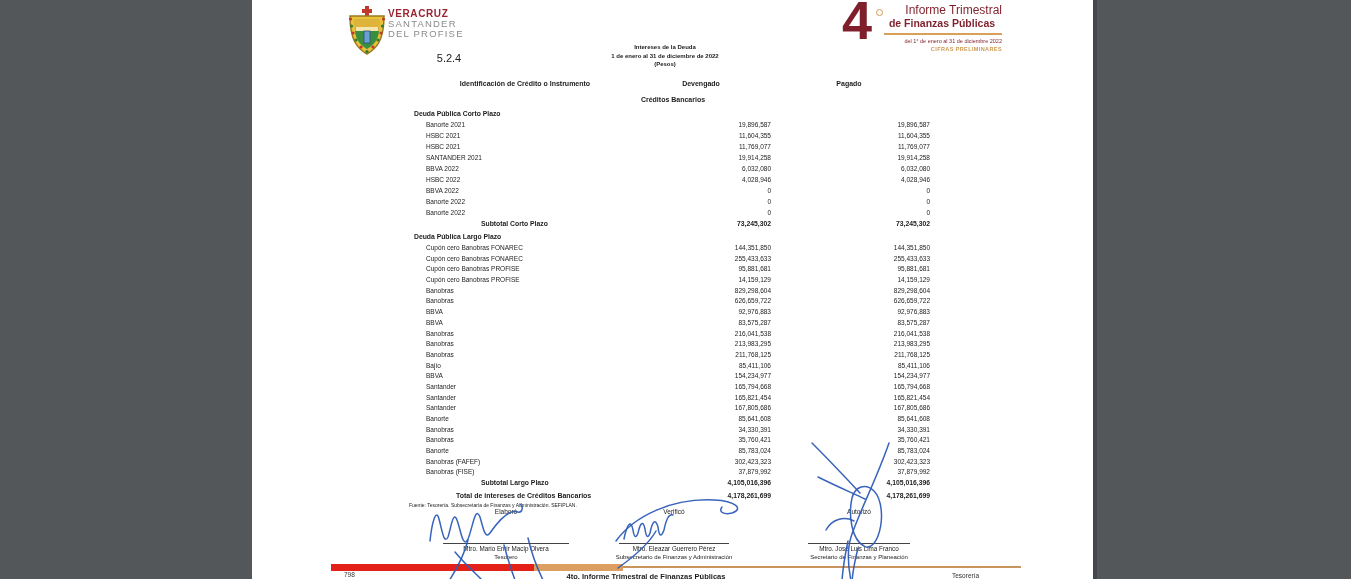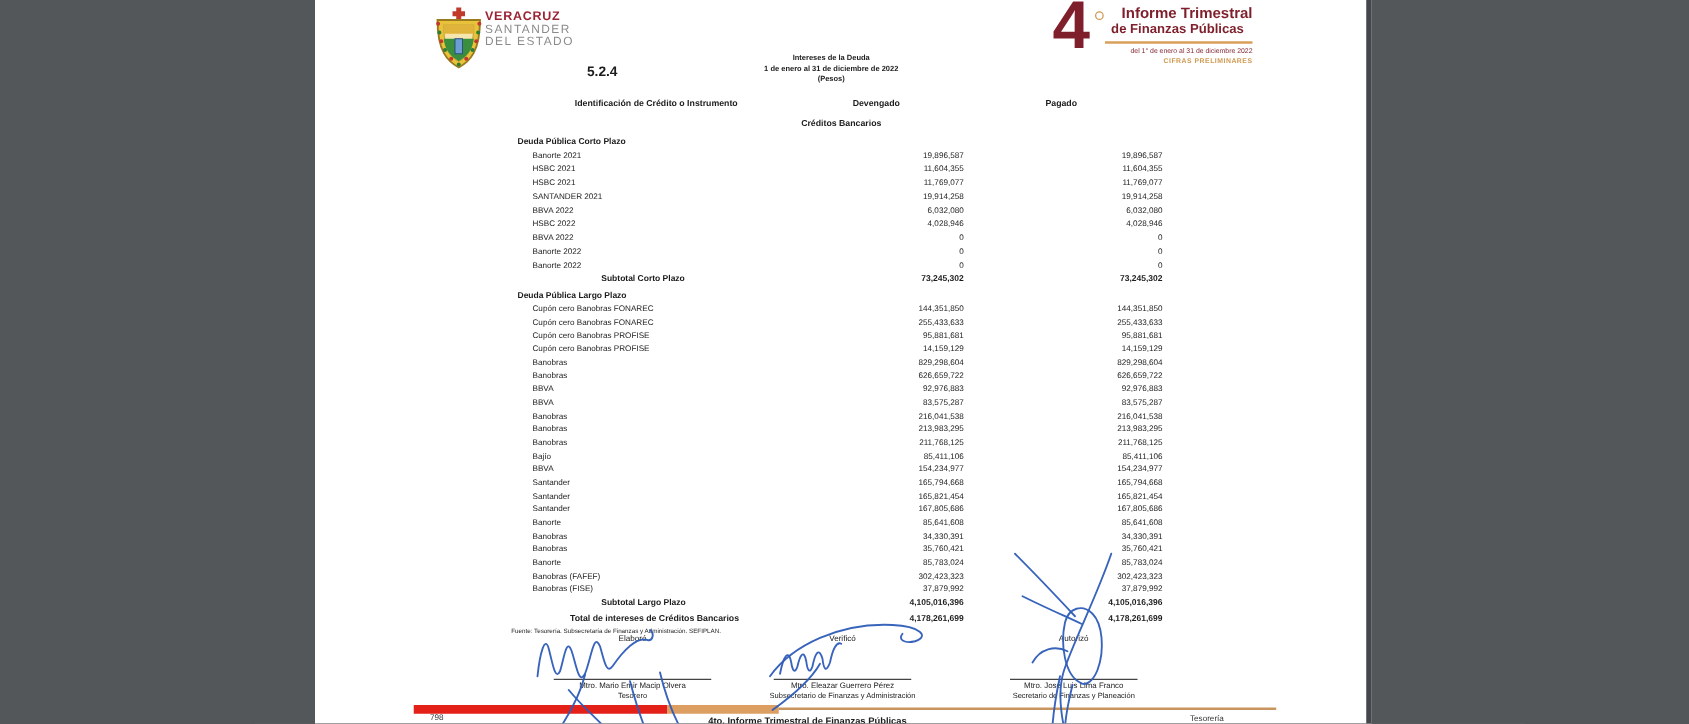--- a/index.html
+++ b/index.html
@@ -6,32 +6,32 @@
   .viewport{position:relative;width:1351px;height:579px;overflow:hidden;
     background:#54575a;font-family:"Liberation Sans",sans-serif;color:#1c1c1c;}
   .page{position:absolute;left:252px;top:0;width:841px;height:579px;background:#ffffff;
     border-right:4px solid #43464a;overflow:hidden;}
   .abs{position:absolute;}
 
   
   .logo-text{position:absolute;left:136px;top:9px;line-height:10px;}
   .logo-line1{font-size:10px;font-weight:bold;color:#9b2433;letter-spacing:.6px;}
   .logo-line2,.logo-line3{font-size:9.5px;color:#8b8b8b;letter-spacing:1.2px;}
-  .section-number{position:absolute;left:152px;top:52px;width:90px;text-align:right;
-    font-size:11px;font-weight:bold;}
+  .section-number{position:absolute;left:152px;top:52px;width:90px;text-align:center;
+    font-size:11px;font-weight:normal;}
   .doc-title{position:absolute;left:293px;top:43px;width:240px;text-align:center;
     font-size:6px;font-weight:bold;line-height:8.5px;}
 
   .badge{position:absolute;left:590px;top:2px;width:160px;height:56px;}
   .badge-digit{position:absolute;left:0;top:-10px;font-size:54px;font-weight:bold;
     color:#7e1f2b;line-height:56px;}
   .badge-deg{position:absolute;left:34px;top:7px;width:5px;height:5px;border:1.6px solid #cf9a52;
     border-radius:50%;}
   .badge-t1{position:absolute;right:0;top:1px;width:120px;text-align:right;font-size:12px;
-    font-weight:bold;color:#7e1f2b;}
+    font-weight:normal;color:#7e1f2b;}
   .badge-t2{position:absolute;right:0;top:15px;width:120px;text-align:center;font-size:10.5px;
     color:#7e1f2b;font-weight:bold;}
   .badge-rule{position:absolute;right:0;top:31px;width:118px;height:2px;background:#d9a05b;}
   .badge-sub{position:absolute;right:0;top:36px;width:140px;text-align:right;font-size:5.5px;
     color:#7e1f2b;}
   .badge-note{position:absolute;right:0;top:44px;width:140px;text-align:right;font-size:5.5px;
     color:#cf9a52;font-weight:bold;letter-spacing:.4px;}
 
   
   .table-wrap{position:absolute;left:0;top:80px;width:841px;}
@@ -93,21 +93,21 @@
       <circle cx="29" cy="42" r="1.6" fill="#c0392b"></circle>
         <circle cx="34" cy="35" r="1.6" fill="#2e7d32"></circle>
       <circle cx="37" cy="28" r="1.6" fill="#c0392b"></circle>
         <circle cx="38.5" cy="21" r="1.6" fill="#2e7d32"></circle>
       <circle cx="39.5" cy="14" r="1.6" fill="#c0392b"></circle>
     </svg>
 
     <div class="logo-text">
       <div class="logo-line1">VERACRUZ</div>
       <div class="logo-line2">SANTANDER</div>
-      <div class="logo-line3">DEL ESTADO</div>
+      <div class="logo-line3">DEL PROFISE</div>
     </div>
 
     <div class="section-number">5.2.4</div>
 
     <div class="doc-title">
       <div>Intereses de la Deuda</div>
       <div>1 de enero al 31 de diciembre de 2022</div>
       <div>(Pesos)</div>
     </div>
 

